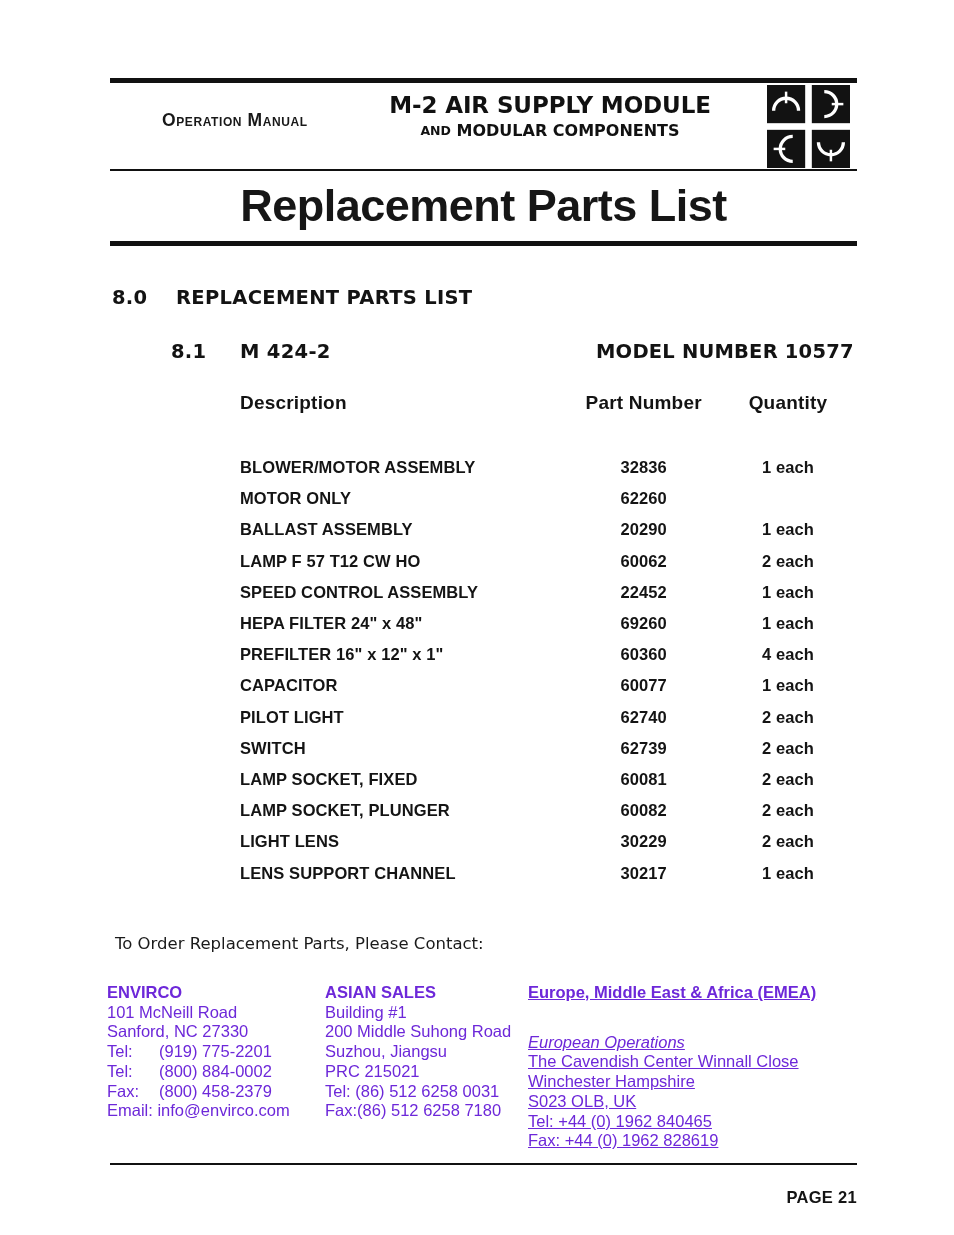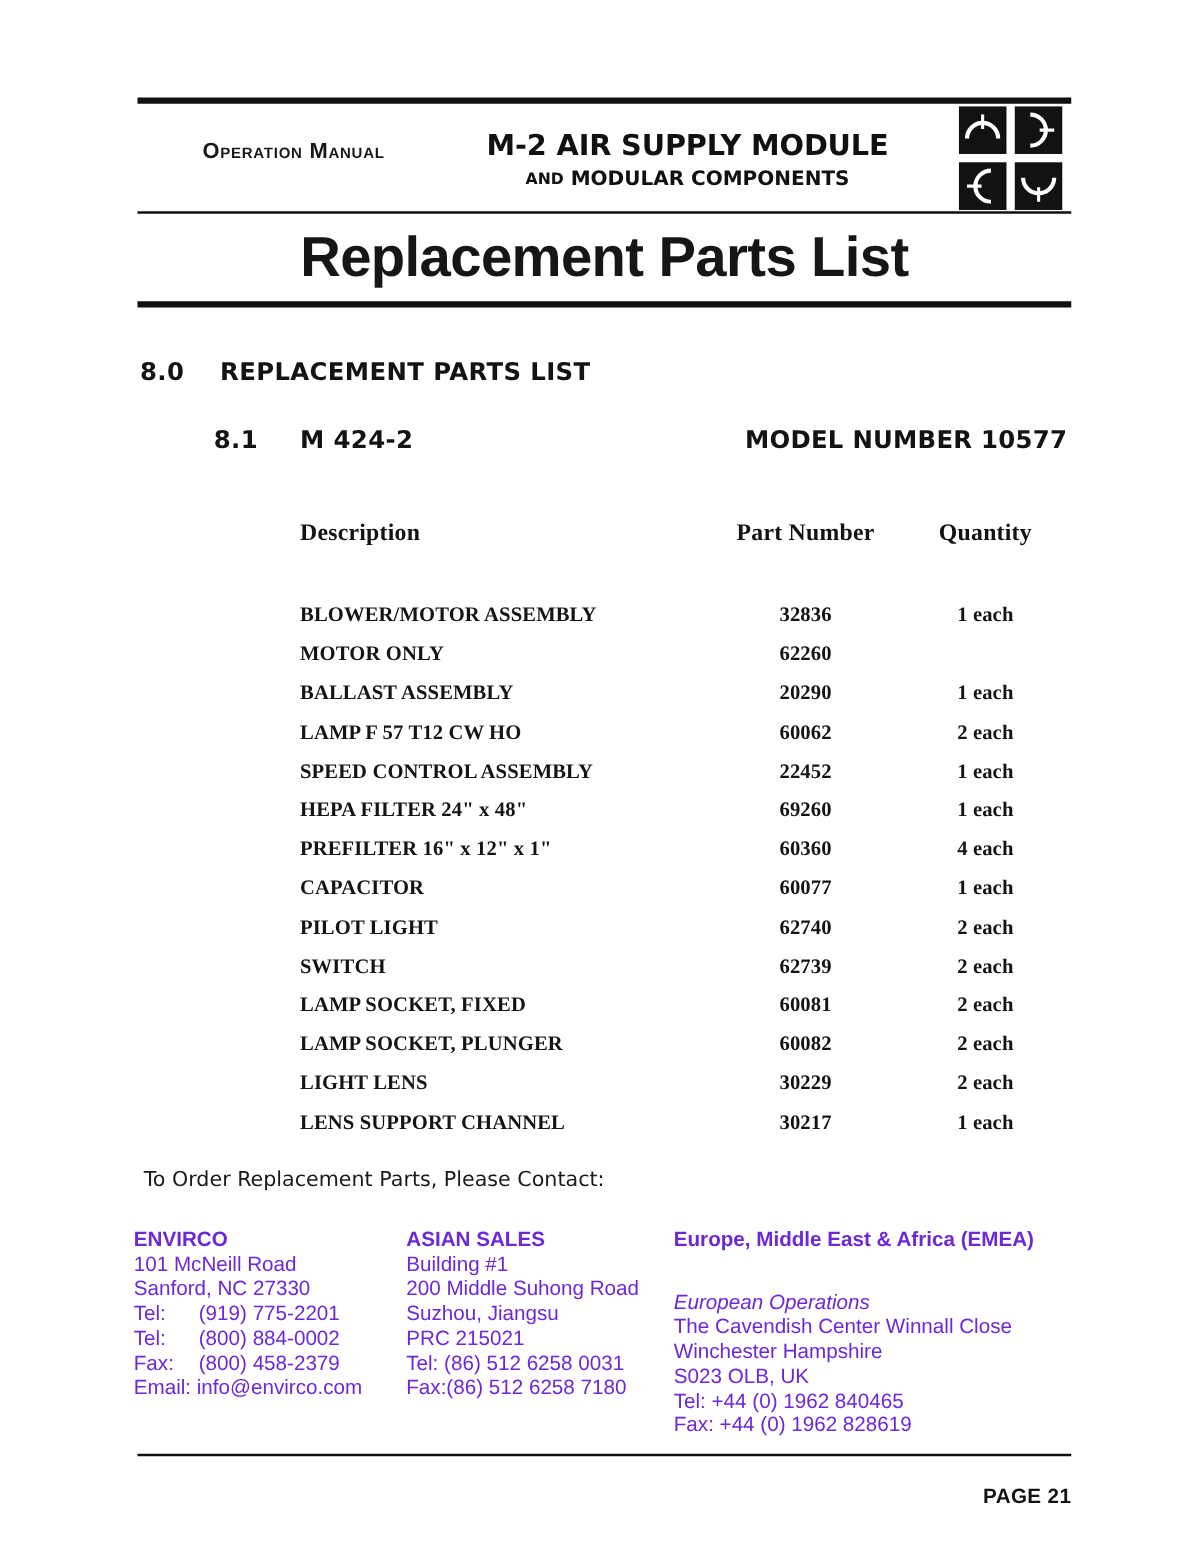--- a/index.html
+++ b/index.html
@@ -43,21 +43,21 @@
     font-family: "Liberation Sans", sans-serif;
     font-weight: bold;
     font-size: 17.5px;
     letter-spacing: 0.6px;
     font-variant: small-caps;
     color: #181818;
   }
   .title-block {
     position: absolute;
     left: 250px;
-    top: 16px;
+    top: 4px;
     width: 380px;
     text-align: center;
   }
   .title-main {
     font-family: "DejaVu Sans", sans-serif;
     font-weight: bold;
     font-size: 23px;
     letter-spacing: -0.1px;
     color: #111111;
     white-space: nowrap;
@@ -131,25 +131,25 @@
     font-weight: bold;
     font-size: 19.5px;
     letter-spacing: 0.2px;
     color: #131313;
     white-space: nowrap;
   }
 
   
   .parts-table {
     position: absolute;
-    top: 416px;
+    top: 392px;
     left: 110px;
     width: 747px;
     border-collapse: collapse;
-    font-family: Liberation Serif, serif;
+    font-family: Liberation Sans, sans-serif;
   }
   .parts-table th,
   .parts-table td { padding: 0; vertical-align: top; }
 
   .parts-table thead th {
     font-weight: bold;
     font-size: 19px;
     letter-spacing: 0.2px;
     color: #131313;
     padding-bottom: 38px;
@@ -190,21 +190,21 @@
     position: absolute;
     top: 0;
     font-family: "Liberation Sans", sans-serif;
     font-size: 16.5px;
     line-height: 19.7px;
     color: #6d28d9;
     white-space: nowrap;
   }
   .contact-col.col1 { left: 0px;   }
   .contact-col.col2 { left: 218px; }
-  .contact-col.col3 { left: 432px; }
+  .contact-col.col3 { left: 421px; text-decoration: underline; }
 
   .contact-col .c-head { font-weight: bold; }
   .contact-col .c-italic { font-style: italic; margin-top: 30px; }
   .contact-col .c-line { display: block; }
   .contact-col .lbl { display: inline-block; width: 52px; }
 
   
   .page-number {
     position: absolute;
     top: 1188px;

